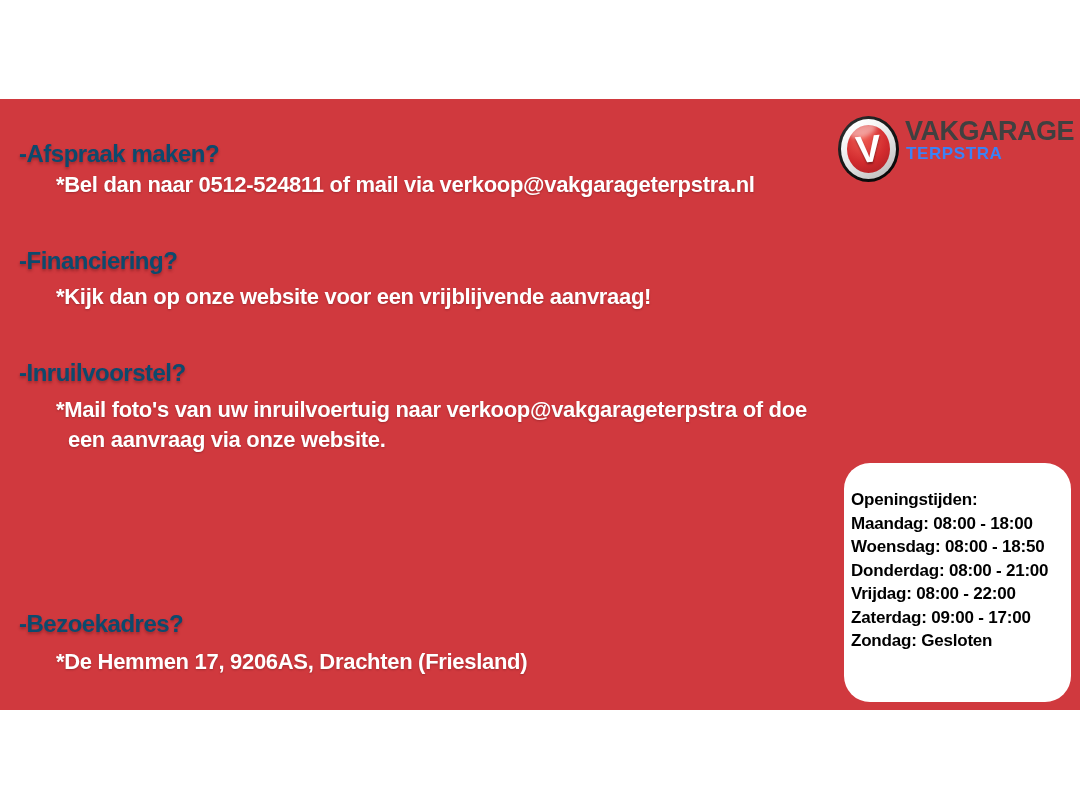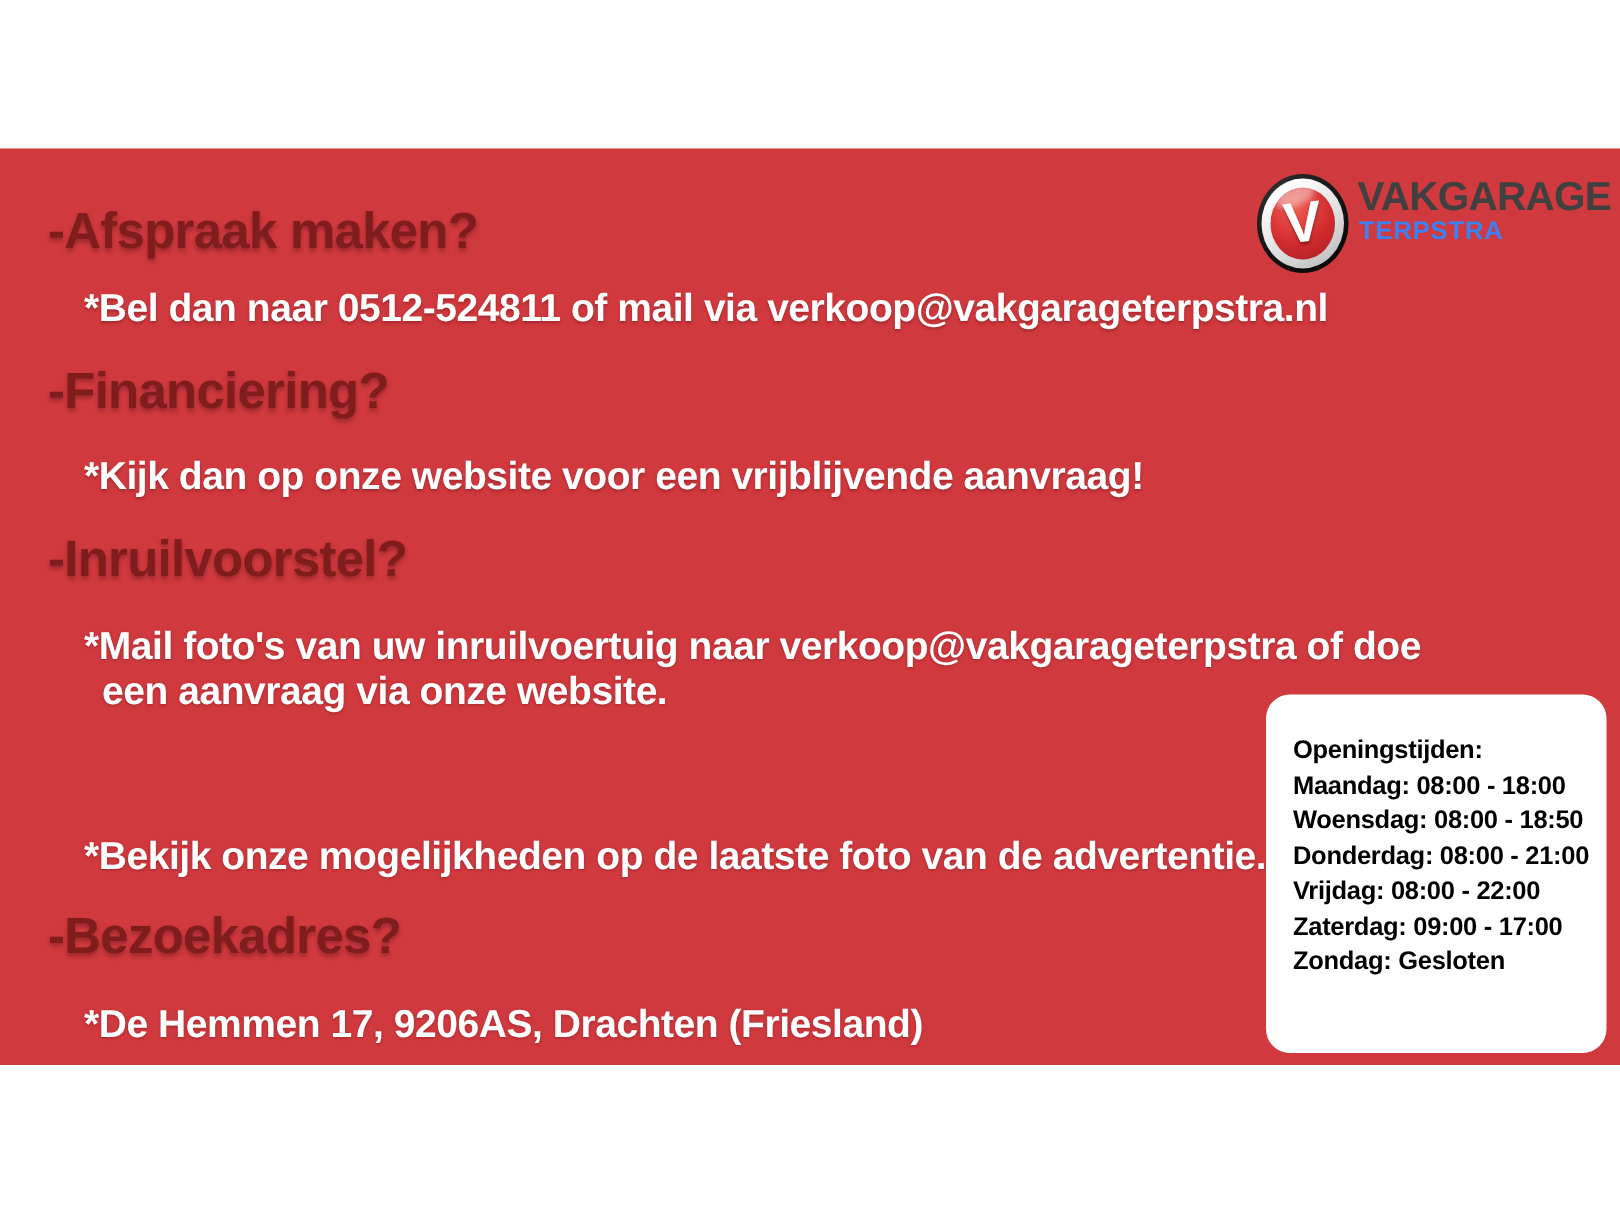--- a/index.html
+++ b/index.html
@@ -12,31 +12,30 @@
   .page { position:relative; width:1080px; height:810px; overflow:hidden; background:#ffffff; }
 
   
   .banner {
     position:absolute; left:0; top:99px; width:1080px; height:611px;
     background:#d0393e;
   }
 
   
   .h {
-    position:absolute; left:32px;
-    color:#7f1d1d; font-weight:bold; font-size:34px; line-height:34px;
+    position:absolute; left:19px;
+    color:#0c4a6e; font-weight:bold; font-size:24px; line-height:34px;
     letter-spacing:-0.5px; white-space:nowrap;
     text-shadow:0 2px 3px rgba(92,20,24,0.45);
   }
   .s {
     position:absolute; left:56px;
-    color:#ffffff; font-weight:bold; font-size:26px; line-height:22px;
+    color:#ffffff; font-weight:bold; font-size:22px; line-height:22px;
     letter-spacing:-0.3px; white-space:nowrap;
     text-shadow:0 1px 2px rgba(92,20,24,0.40);
-    margin-top:20px;
   }
 
   
   .badge {
     position:absolute; left:838px; top:116px; width:61px; height:66px;
     border-radius:50%;
     background:radial-gradient(circle at 35% 30%, #3a3a3a 0%, #0a0a0a 75%);
   }
   .badge-ring {
     position:absolute; left:3px; top:3px; right:3px; bottom:3px;
@@ -70,22 +69,22 @@
   .logo-sub {
     position:absolute; left:906px; top:145px;
     color:#3b82f6; font-weight:bold; font-size:17px; line-height:17px;
     letter-spacing:0.6px; white-space:nowrap;
   }
 
   
   .hours {
     position:absolute; left:844px; top:463px; width:227px; height:239px;
     box-sizing:border-box;
-    background:#ffffff; border-radius:16px;
-    padding:25px 5px 0 18px;
+    background:#ffffff; border-radius:26px;
+    padding:25px 5px 0 7px;
     color:#000000; font-weight:bold; font-size:17px; line-height:23.5px;
     letter-spacing:-0.2px;
   }
   .hours-title, .hours-row { white-space:nowrap; }
 </style>
 </head>
 <body>
 
 <div class="page">
 
@@ -94,21 +93,20 @@
   <div class="h" style="top:137px">-Afspraak maken?</div>
   <div class="s" style="top:174px">*Bel dan naar 0512-524811 of mail via verkoop@vakgarageterpstra.nl</div>
 
   <div class="h" style="top:244px">-Financiering?</div>
   <div class="s" style="top:286px">*Kijk dan op onze website voor een vrijblijvende aanvraag!</div>
 
   <div class="h" style="top:356px">-Inruilvoorstel?</div>
   <div class="s" style="top:429px;left:68px">een aanvraag via onze website.</div>
   <div class="s" style="top:399px">*Mail foto's van uw inruilvoertuig naar verkoop@vakgarageterpstra of doe</div>
 
-  <div class="s" style="top:539px">*Bekijk onze mogelijkheden op de laatste foto van de advertentie.</div>
 
   <div class="h" style="top:607px">-Bezoekadres?</div>
   <div class="s" style="top:651px">*De Hemmen 17, 9206AS, Drachten (Friesland)</div>
 
   <div class="badge">
     <div class="badge-ring"></div>
     <div class="badge-core"></div>
     <div class="badge-gloss"></div>
     <span class="badge-v">V</span>
   </div>

